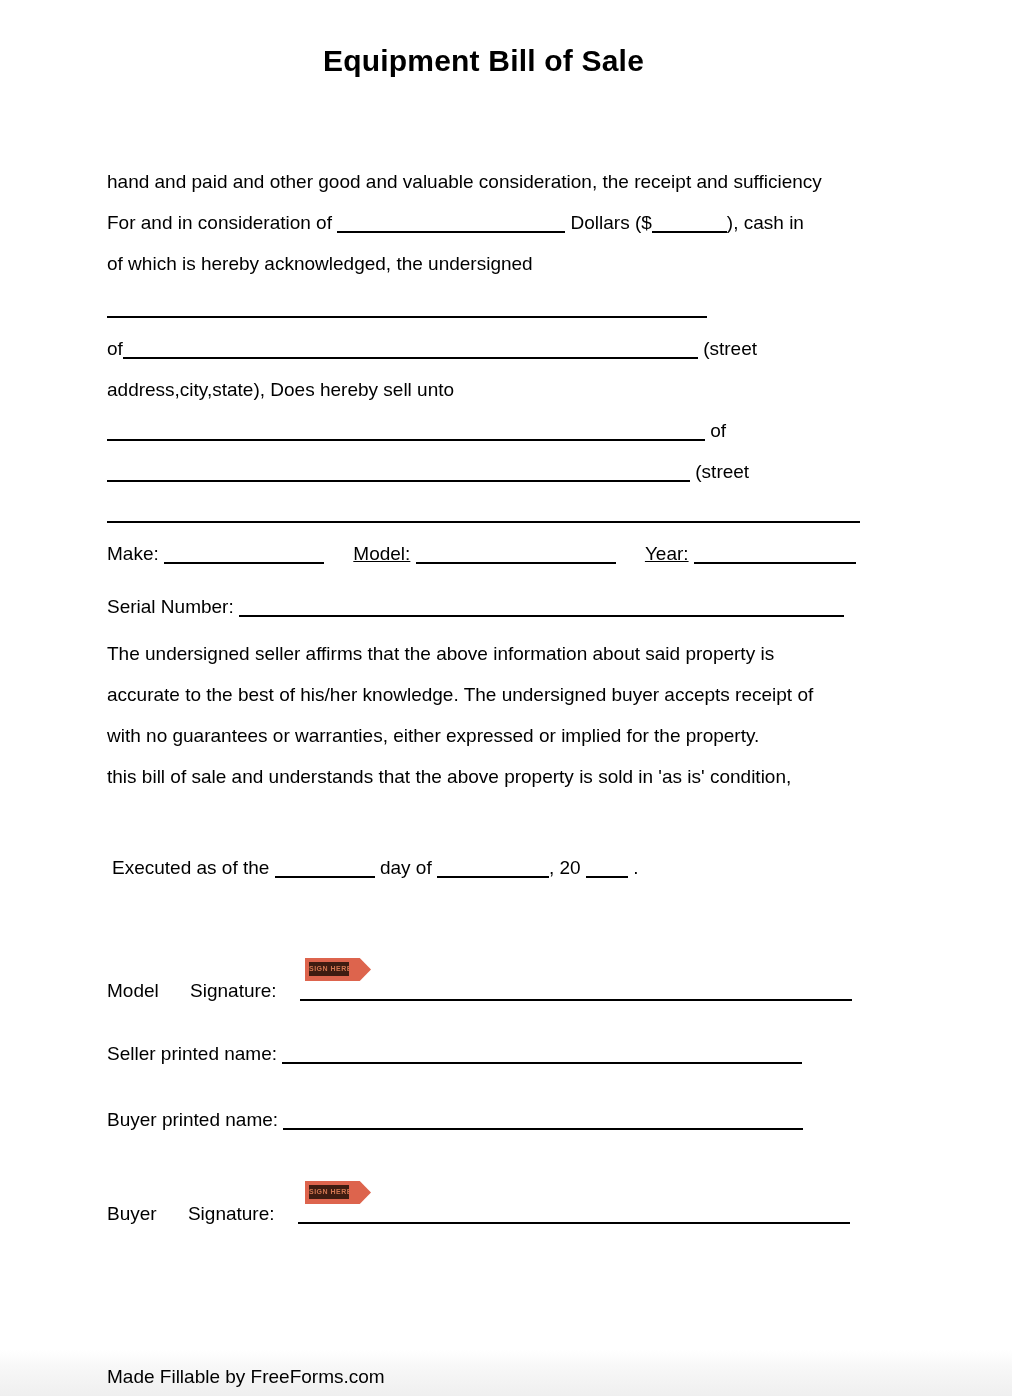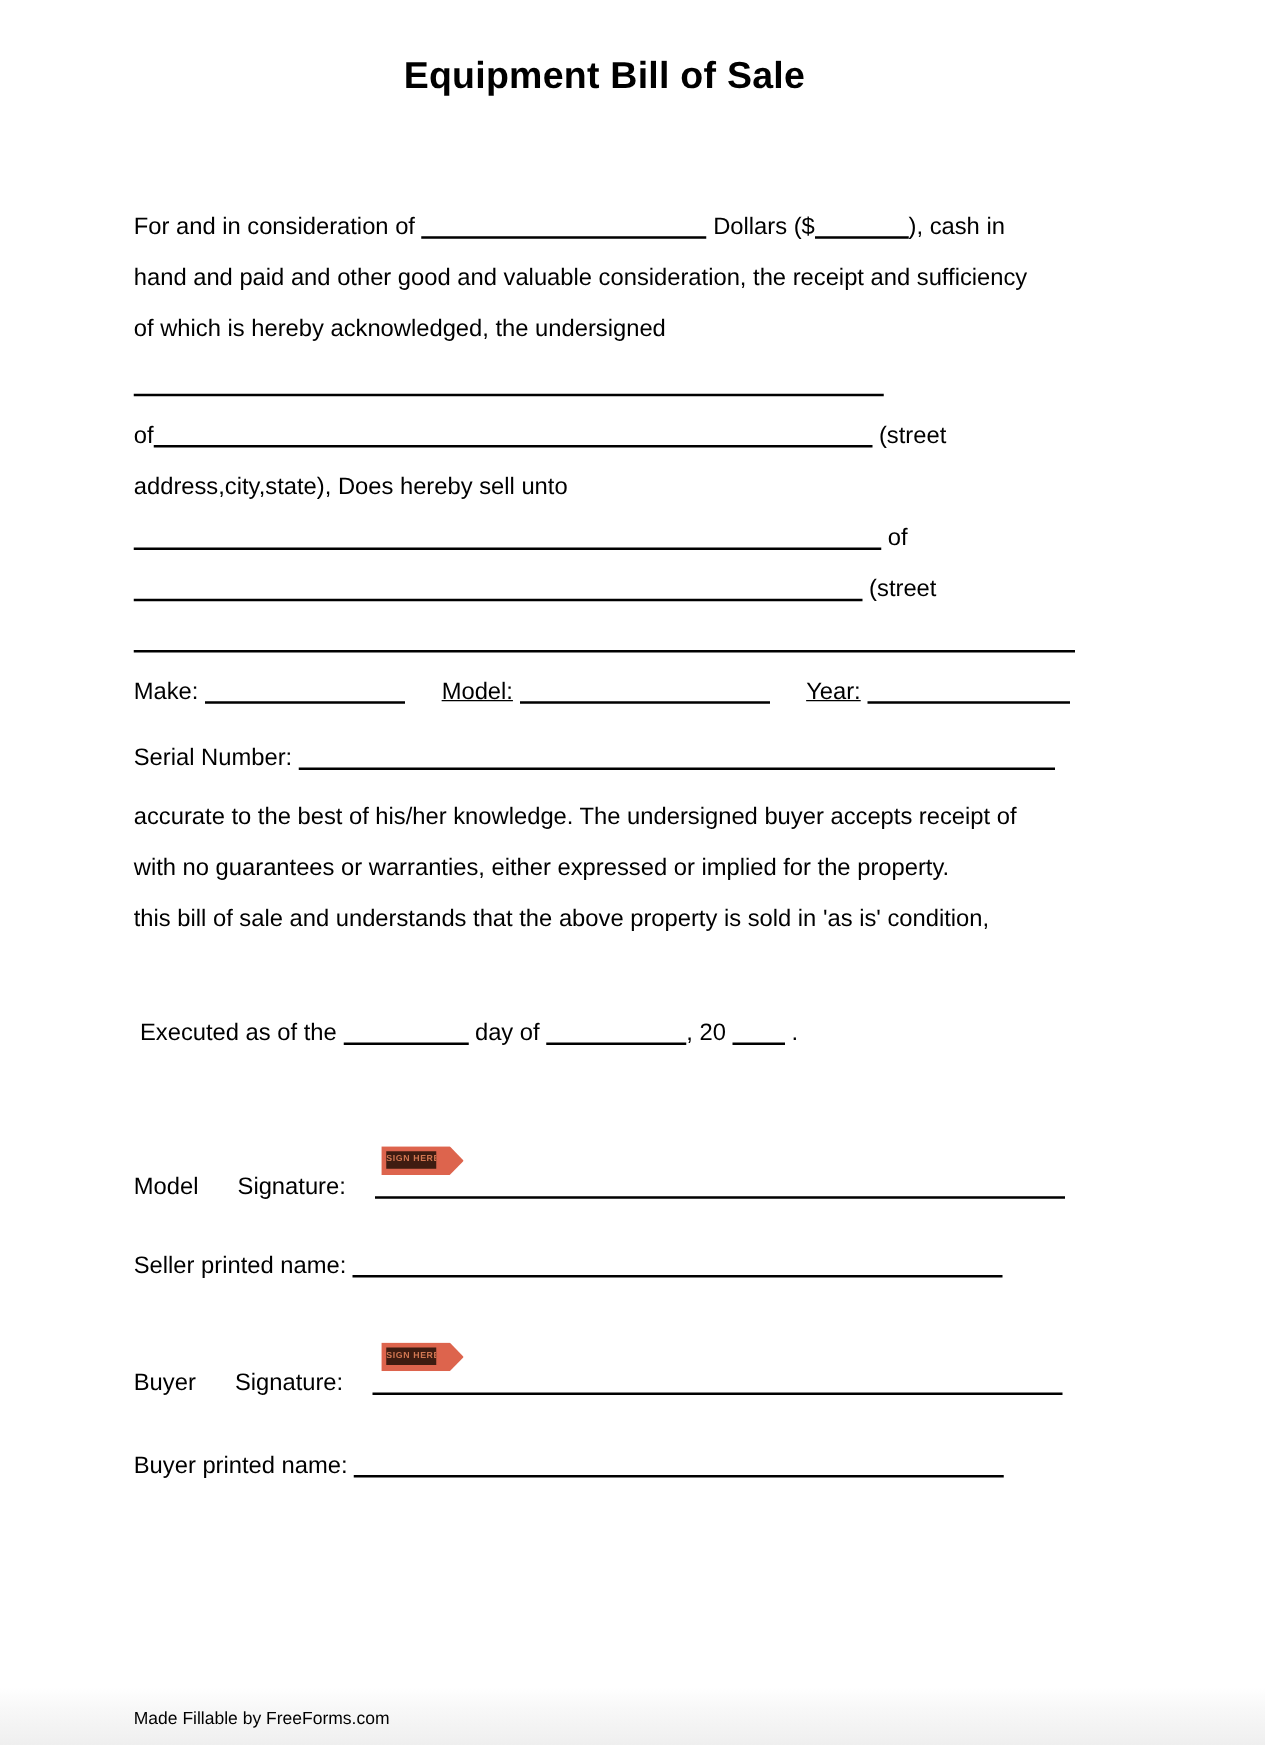--- a/index.html
+++ b/index.html
@@ -81,39 +81,39 @@
     overflow:hidden;
     letter-spacing:0.5px;
   }
   .footer-band{
     position:absolute;
     left:0;right:0;bottom:0;
     height:46px;
     background:linear-gradient(180deg,#ffffff 0%,#f8f8f8 35%,#efefef 100%);
   }
   .footer-text{
-    font-size:14px;
+    font-size:19px;
     padding:16px 0 0 107px;
   }
 </style>
 </head>
 <body>
 
 <div class="page">
   <div class="content">
 
     <h1 class="title">Equipment Bill of Sale</h1>
 
     <div class="p1">
+      <div class="line">hand and paid and other good and valuable consideration, the receipt and sufficiency</div>
       <div class="line">
         <span>For and in consideration of</span>
         <span class="bl" style="width:228px"></span>
         <span>Dollars ($</span><span class="bl" style="width:75px"></span><span>), cash in</span>
       </div>
-      <div class="line">hand and paid and other good and valuable consideration, the receipt and sufficiency</div>
       <div class="line">of which is hereby acknowledged, the undersigned</div>
     </div>
 
     <div class="line row-sellername">
       <span class="bl" style="width:600px"></span>
     </div>
 
     <div class="line">
       <span>of</span><span class="bl" style="width:575px"></span>
       <span>(street</span>
@@ -144,20 +144,21 @@
       <span class="gap-left">Year:</span>
       <span class="bl" style="width:162px"></span>
     </div>
 
     <div class="line row-serial">
       <span>Serial Number:</span>
       <span class="bl" style="width:605px"></span>
     </div>
 
     <div class="p2">
+      <div class="line">The undersigned seller affirms that the above information about said property is</div>
       <div class="line">accurate to the best of his/her knowledge. The undersigned buyer accepts receipt of</div>
       <div class="line">with no guarantees or warranties, either expressed or implied for the property.</div>
       <div class="line">this bill of sale and understands that the above property is sold in 'as is' condition,</div>
     </div>
 
     <div class="line row-exec">
       <span>Executed as of the</span>
       <span class="bl" style="width:100px"></span>
       <span>day of</span>
       <span class="bl" style="width:112px"></span><span>, 20</span>
@@ -172,32 +173,32 @@
       <span>Model</span>
       <span class="sig-label-gap">Signature:</span>
       <span class="bl sig-line-gap" style="width:552px"></span>
     </div>
 
     <div class="line row-printed">
       <span>Seller printed name:</span>
       <span class="bl" style="width:520px"></span>
     </div>
 
+    <div class="line row-printed2">
+      <span>Buyer printed name:</span>
+      <span class="bl" style="width:520px"></span>
+    </div>
+
     <div class="line row-sig2">
       <span class="sign-tag">
         <span class="sign-tag-label">SIGN HERE</span>
       </span>
       <span>Buyer</span>
       <span class="sig-label-gap">Signature:</span>
       <span class="bl sig-line-gap" style="width:552px"></span>
     </div>
 
-    <div class="line row-printed2">
-      <span>Buyer printed name:</span>
-      <span class="bl" style="width:520px"></span>
-    </div>
-
   </div>
 
   <div class="footer-band">
     <div class="footer-text">Made Fillable by FreeForms.com</div>
   </div>
 </div>
 
 </body></html>

